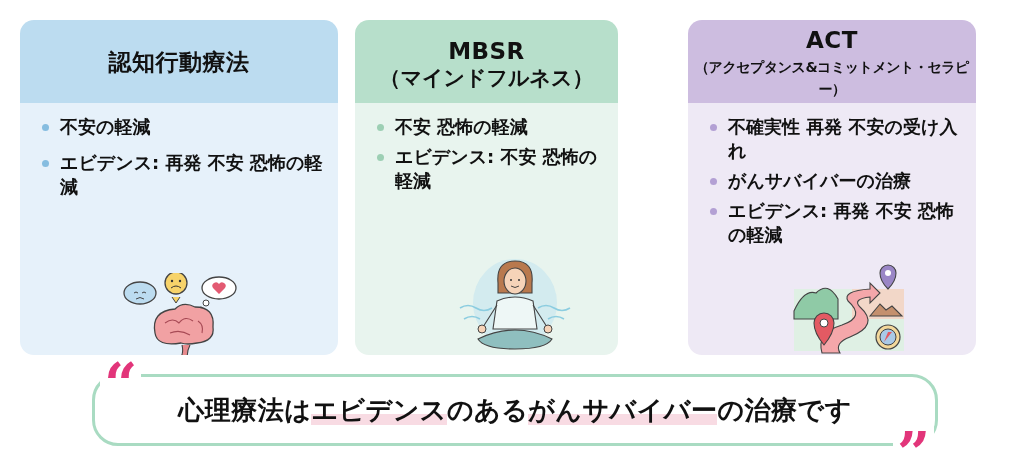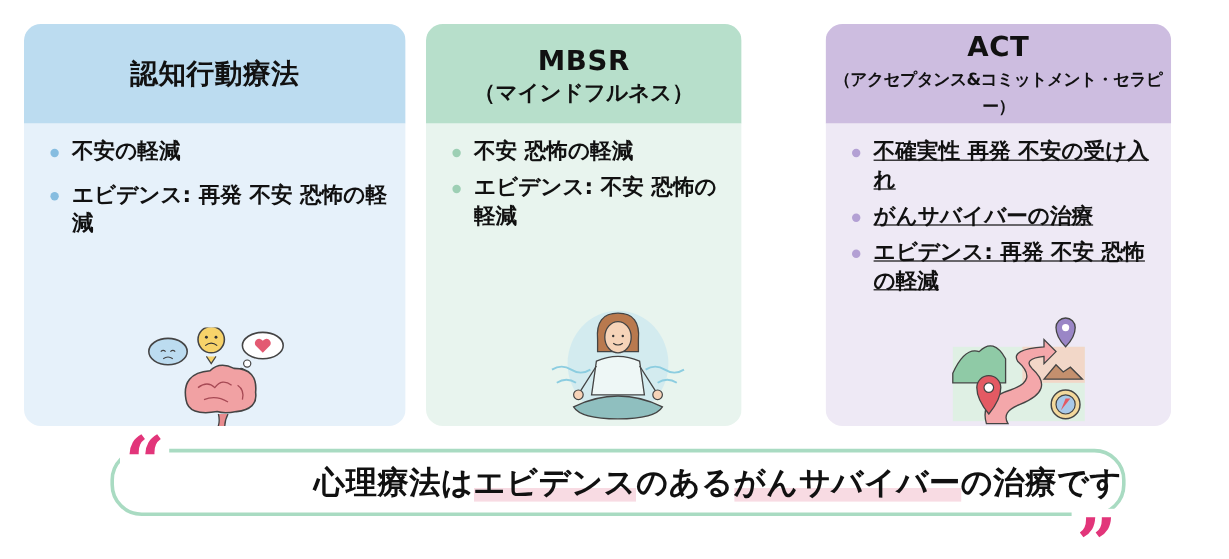--- a/index.html
+++ b/index.html
@@ -9,46 +9,46 @@
   }
   .card {
     position: absolute; top: 20px; height: 335px; border-radius: 14px; overflow: hidden;
   }
   .card-header {
     height: 83px; display: flex; flex-direction: column; align-items: center; justify-content: center;
     text-align: center;
   }
   .card-body { position: absolute; top: 83px; left: 0; right: 0; bottom: 0; }
   .title-main { font-weight: bold; font-size: 23px; line-height: 32px; letter-spacing: 0.5px; }
-  .title-sub { font-weight: bold; font-size: 18px; line-height: 22px; }
+  .title-sub { font-weight: bold; font-size: 21px; line-height: 22px; }
   .title-sub.small { font-size: 14px; letter-spacing: -0.5px; }
   ul.items { list-style: none; margin: 0; padding: 12px 0 0 22px; }
   ul.items li {
     position: relative; padding-left: 18px; font-weight: bold; font-size: 18px; line-height: 24px;
     margin-bottom: 12px; padding-right: 14px;
   }
   ul.items.tight li { margin-bottom: 6px; }
   ul.items li::before {
     content: ""; position: absolute; left: 0; top: 9px; width: 7px; height: 7px; border-radius: 50%;
     background: var(--bullet);
   }
   #card-cbt { left: 20px; width: 318px; }
   #card-cbt .card-header { background: #bcdcf0; }
   #card-cbt .card-body { background: #e6f1fa; --bullet: #86bde0; }
   #card-mbsr { left: 355px; width: 263px; }
   #card-mbsr .card-header { background: #b7dfcb; }
   #card-mbsr .card-body { background: #e8f4ee; --bullet: #9dcfb4; }
   #card-act { left: 688px; width: 288px; }
   #card-act .card-header { background: #cdbde0; }
-  #card-act .card-body { background: #eee9f5; text-decoration: underline; --bullet: #b3a0d4; }
+  #card-act .card-body { background: #eee9f5; --bullet: #b3a0d4; }
   .illus { position: absolute; }
   .quote-box {
-    position: absolute; left: 92px; top: 374px; width: 846px; height: 56px;
+    position: absolute; left: 92px; top: 374px; width: 846px; height: 72px;
     border: 3px solid #a9dbc2; border-radius: 26px; box-sizing: border-box;
-    display: flex; align-items: center; justify-content: flex-end;
+    display: flex; align-items: center; justify-content: center;
   }
   .quote-text { font-weight: bold; font-size: 26px; letter-spacing: 0.5px; }
   .hl { background: linear-gradient(transparent 62%, #f8dbe3 62%); }
   .qmark {
     position: absolute; font-family: "DejaVu Serif", serif; font-weight: bold; font-size: 58px;
     color: #e2357a; line-height: 1; background: #fff; padding: 0 4px;
   }
   #qopen { left: 100px; top: 356px; }
   #qclose { left: 893px; top: 424px; }
 </style>

